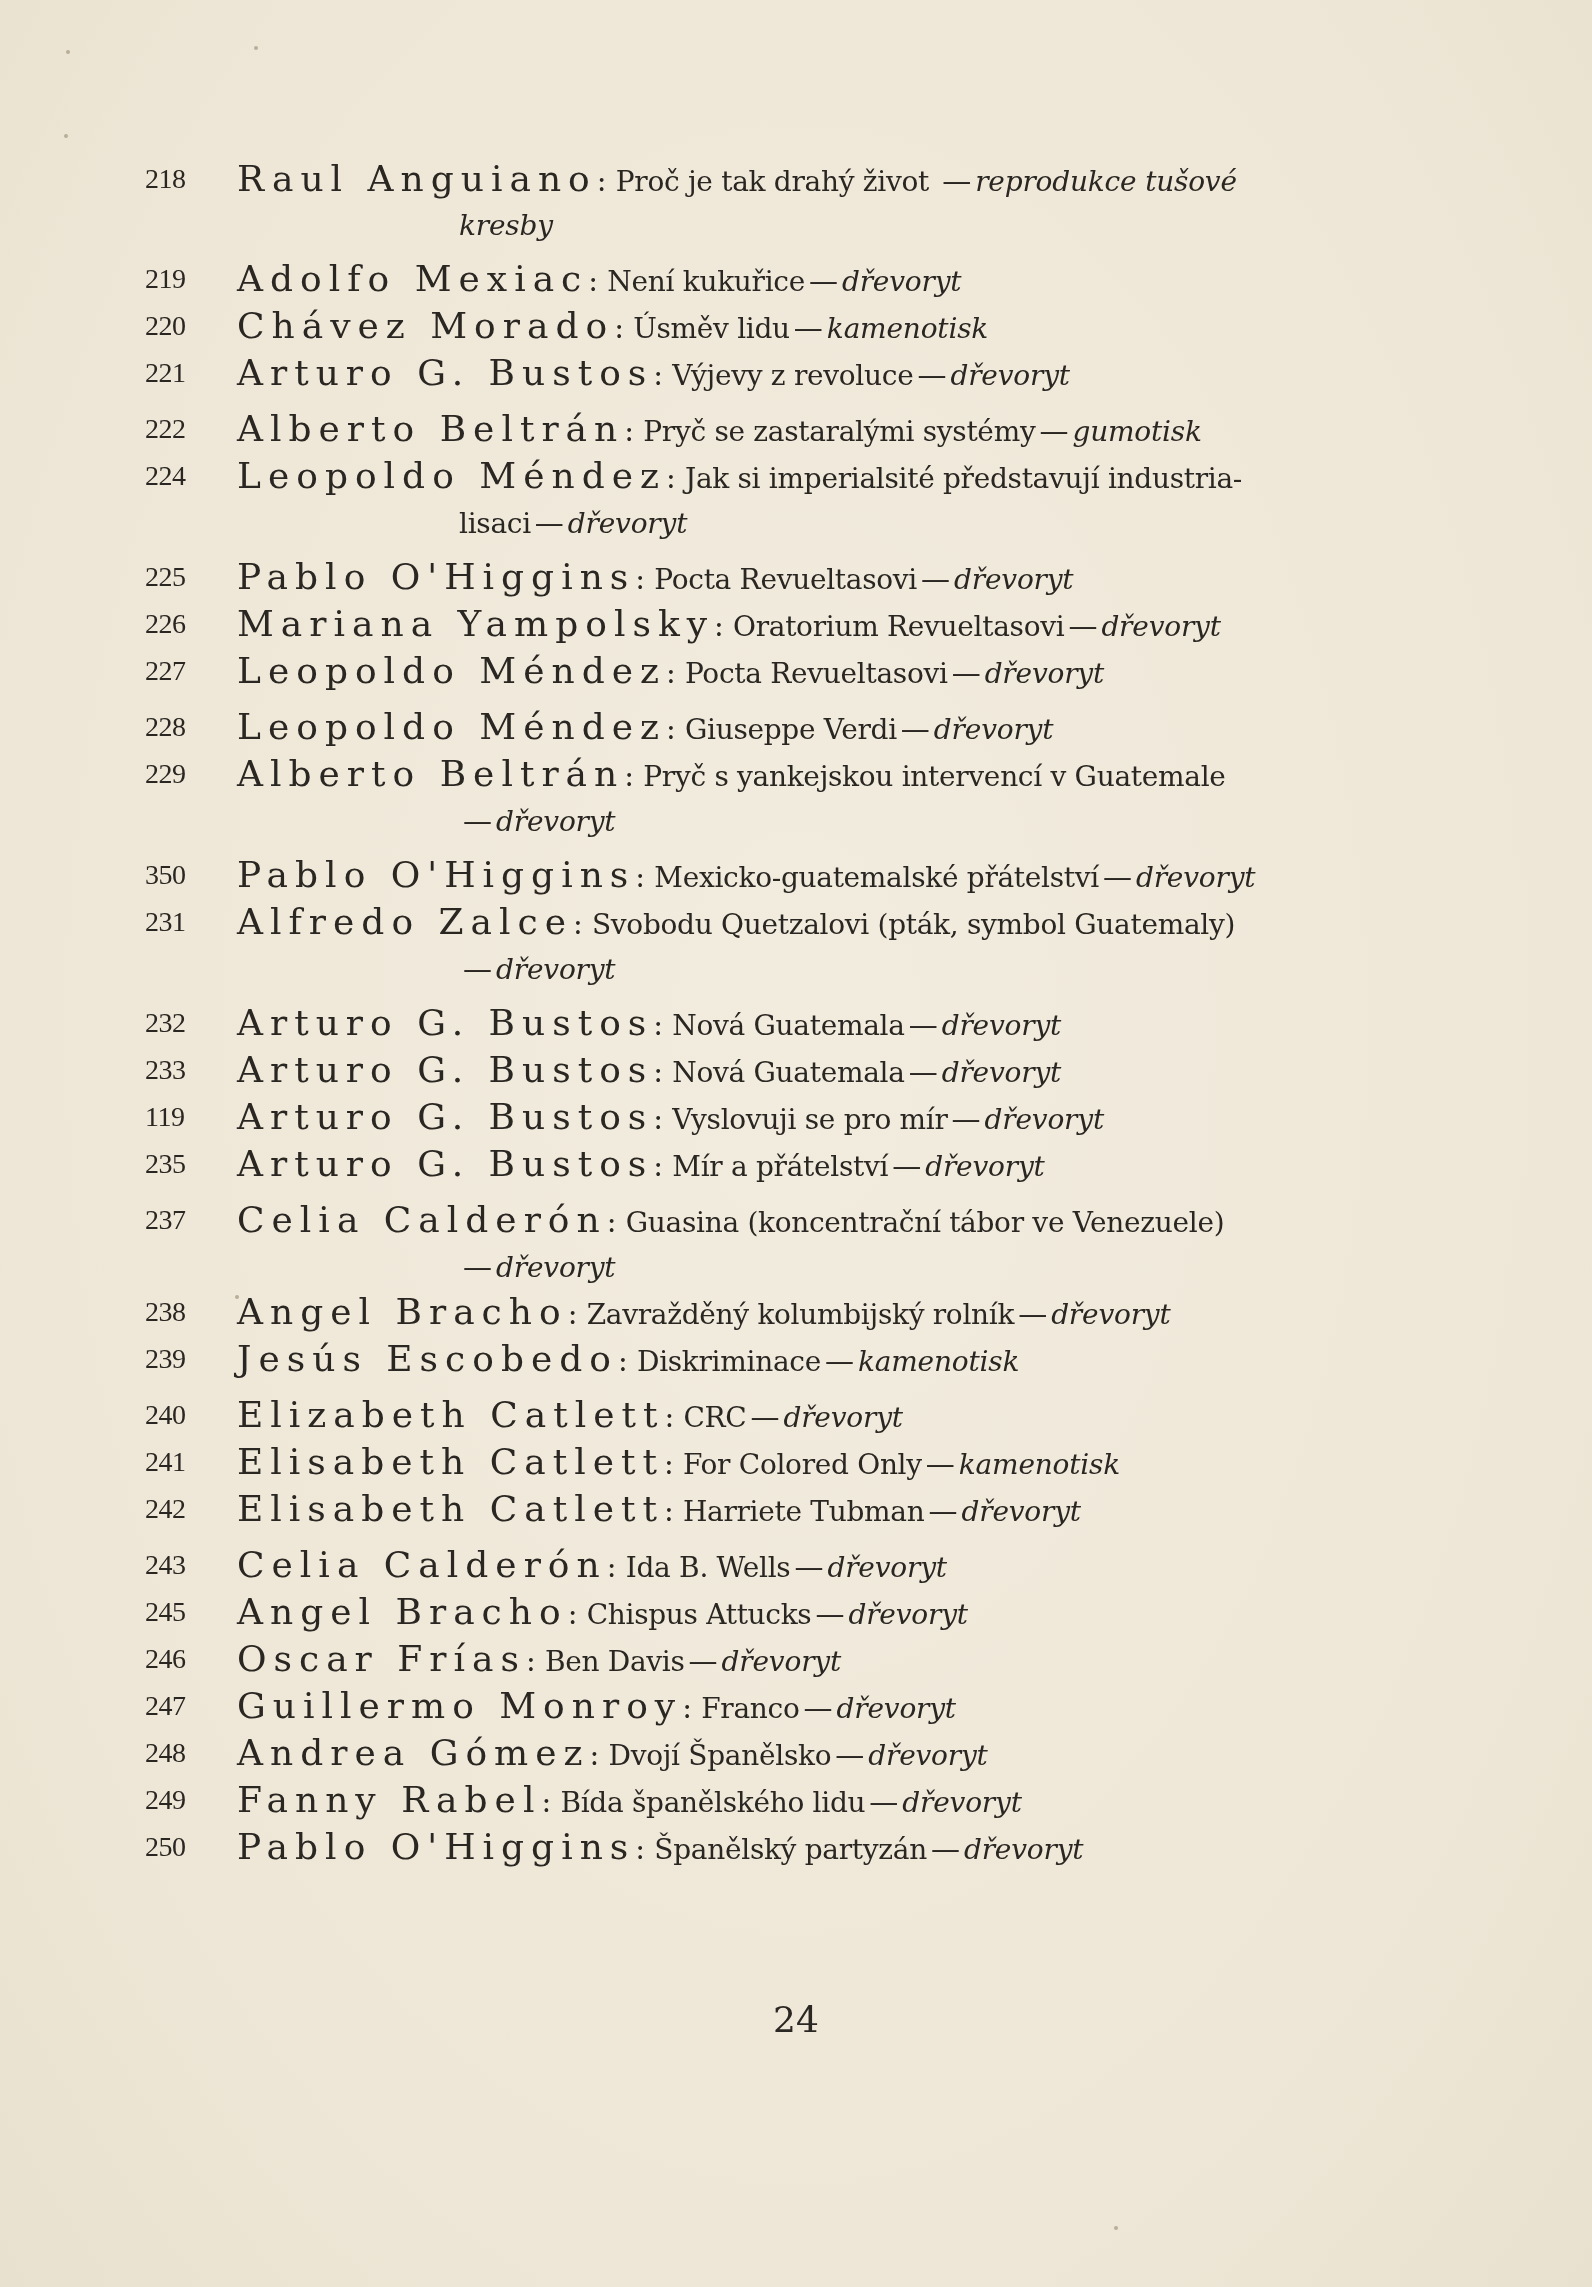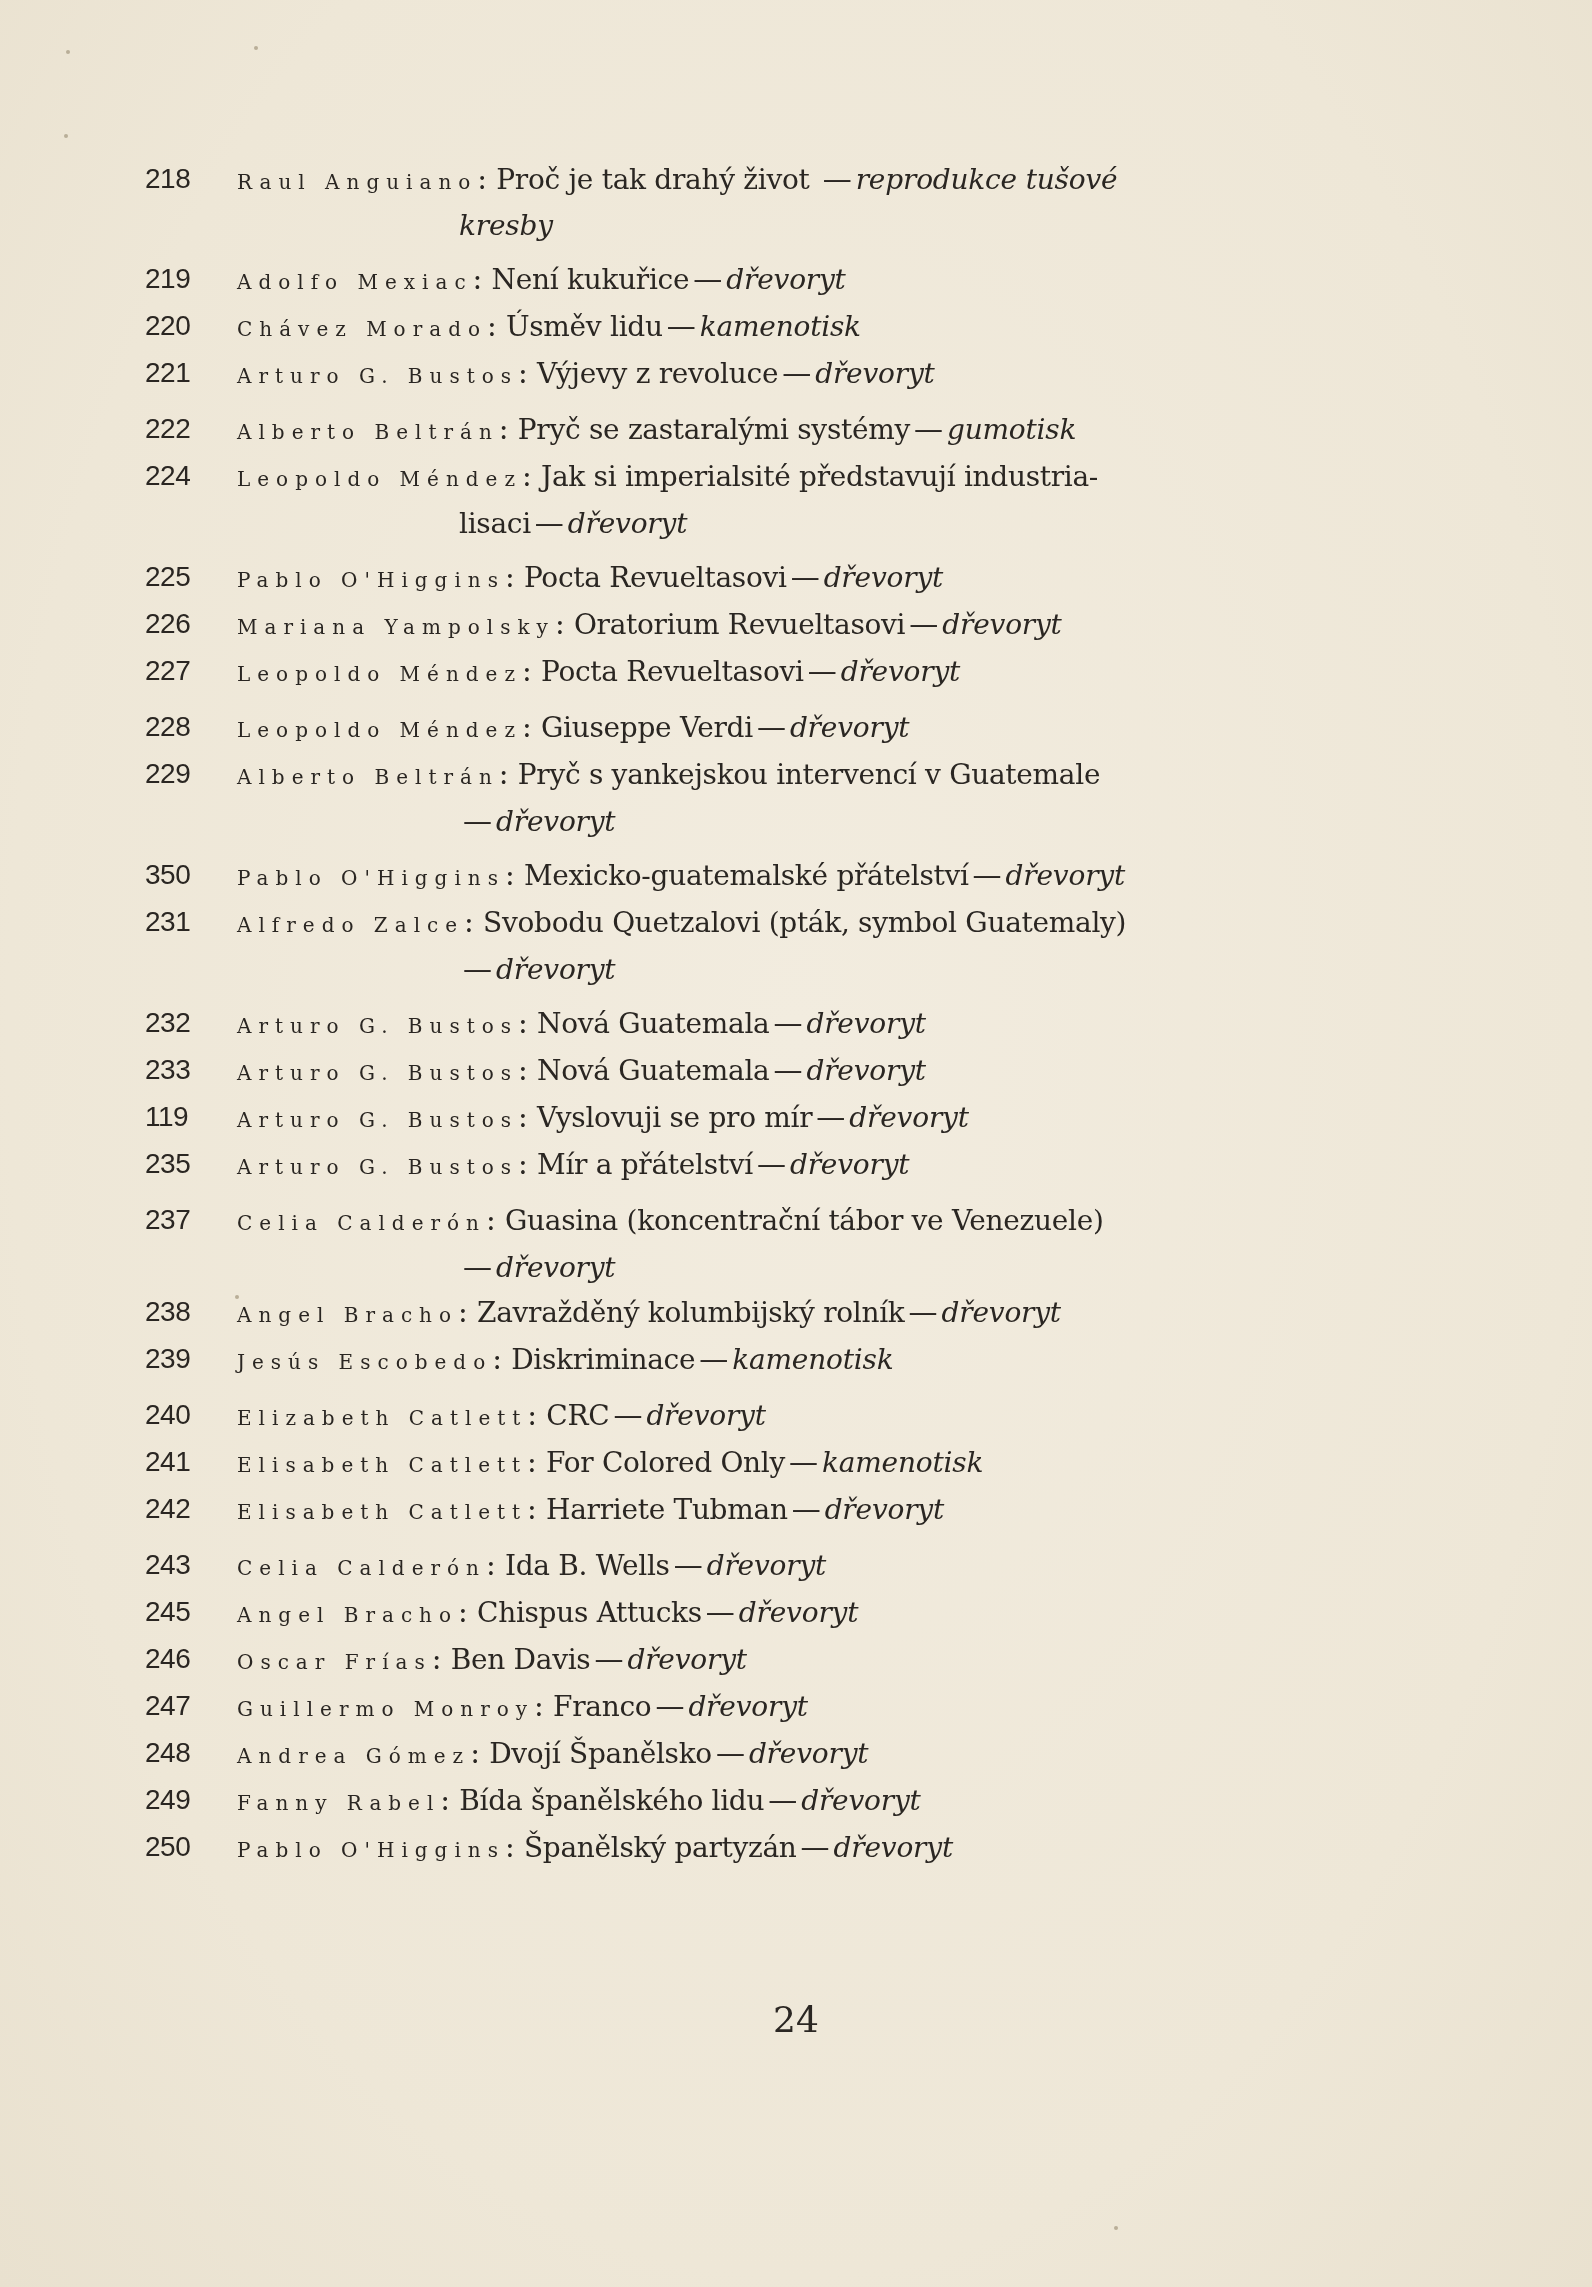--- a/index.html
+++ b/index.html
@@ -27,37 +27,37 @@
     }
     .entry {
       display: flex;
       align-items: flex-start;
       font-size: 30px;
       line-height: 44px;
     }
     .num {
       width: 92px;
       flex: 0 0 92px;
-      font-family: Liberation Sans, sans-serif;
+      font-family: Liberation Serif, serif;
       font-size: 28px;
       letter-spacing: -0.5px;
       color: #2a2622;
     }
     .body {
       flex: 1;
       font-size: 29px;
     }
     .line2 {
       display: block;
       padding-left: 222px;
     }
     .artist {
       letter-spacing: 7px;
       font-family: "DejaVu Serif", serif;
-      font-size: 20px;
+      font-size: 36px;
       color: #2a2622;
     }
     .colon { letter-spacing: 0; }
     .title { font-family: "DejaVu Serif", serif; font-size: 28px; letter-spacing: -0.3px; }
     .dash { margin: 0 4px; }
     .technique { font-style: italic; font-family: "DejaVu Serif", serif; font-size: 28px; letter-spacing: -0.2px; }
     .gap-m { margin-top: 9px; }
     .page-number {
       position: absolute;
       left: 0;

